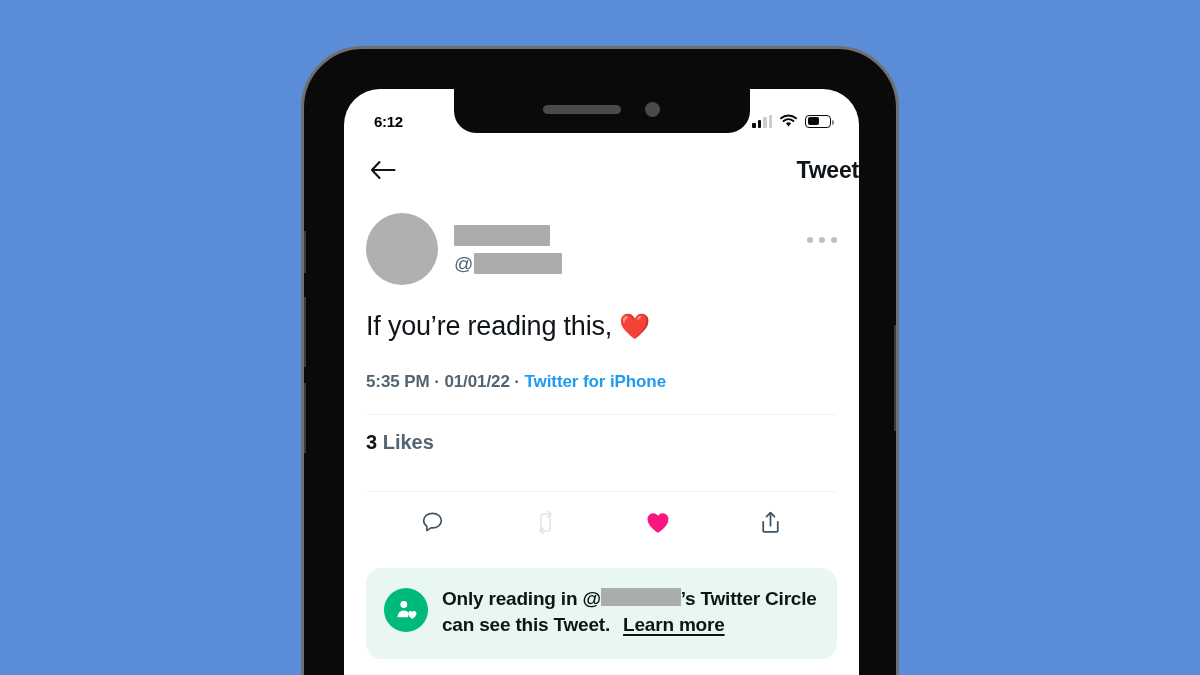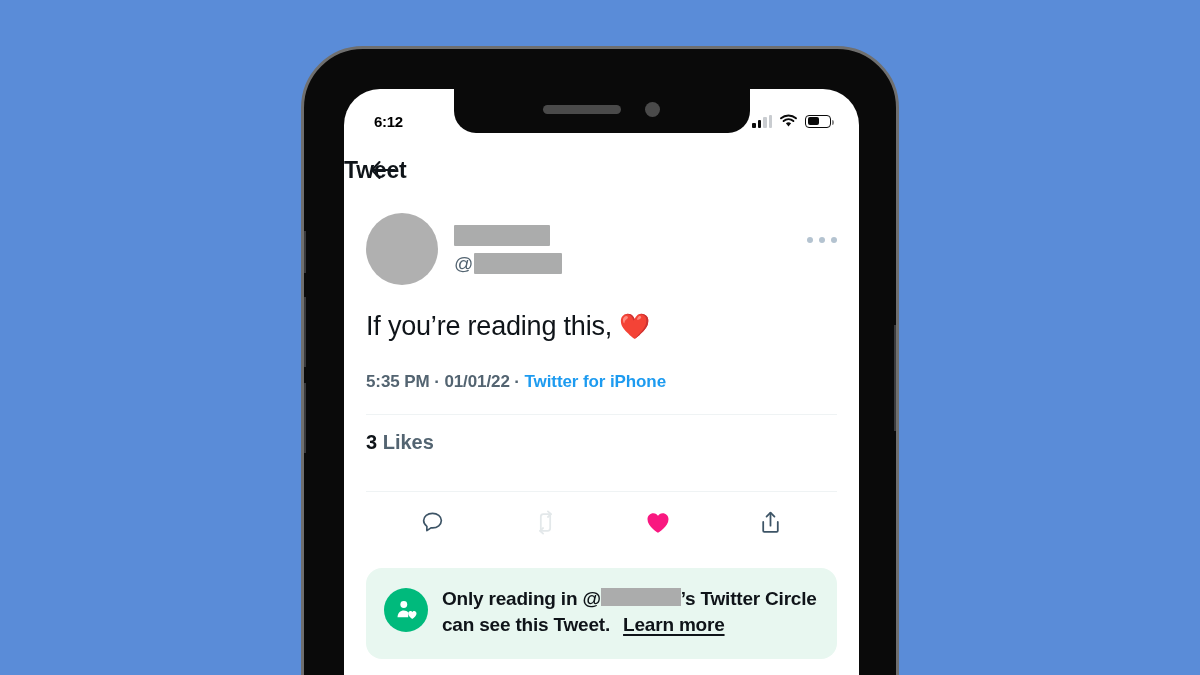--- a/index.html
+++ b/index.html
@@ -185,21 +185,21 @@
     height: 34px;
     display: flex;
     align-items: center;
     justify-content: center;
     cursor: pointer;
   }
   .nav-title {
     position: absolute;
     left: 0;
     right: 0;
-    text-align: left;
+    text-align: right;
     font-size: 23px;
     font-weight: bold;
     color: #0f1419;
     letter-spacing: -0.2px;
     pointer-events: none;
   }
 
   
   .tweet-body {
     position: absolute;

